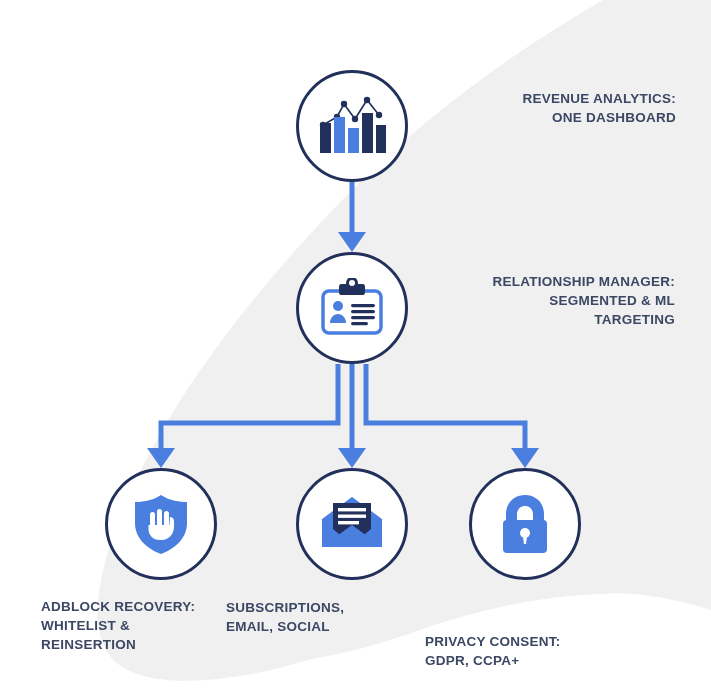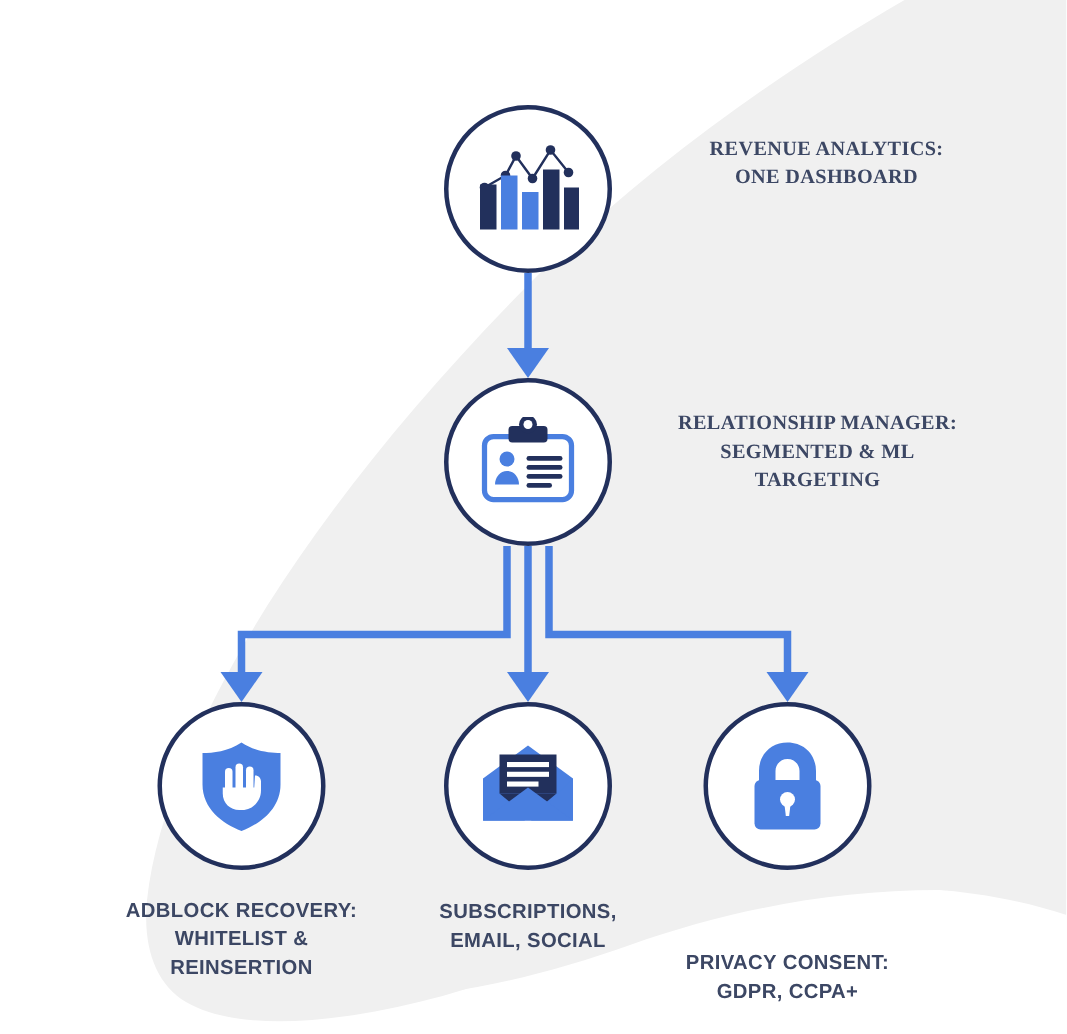--- a/index.html
+++ b/index.html
@@ -54,39 +54,38 @@
     font-size: 13.5px;
     font-weight: bold;
     letter-spacing: 0.25px;
     line-height: 1.42;
     color: #3c4764;
     text-transform: uppercase;
     white-space: pre-line;
     z-index: 3;
   }
   .label-right {
-    text-align: center;
-    font-family: Liberation Serif, serif;
+    text-align: right;
   }
   .label-below {
-    text-align: center;
+    text-align: left;
   }
 
   
   #node-revenue .node-circle   { left: 296px; top: 70px;  width: 112px; height: 112px; }
   #node-revenue .node-label    { left: 426px; top: 89px;  width: 250px; }
 
   #node-relationship .node-circle { left: 296px; top: 252px; width: 112px; height: 112px; }
   #node-relationship .node-label  { left: 415px; top: 272px; width: 260px; }
 
   #node-adblock .node-circle   { left: 105px; top: 468px; width: 112px; height: 112px; }
   #node-adblock .node-label    { left: 41px;  top: 597px; width: 240px; }
 
   #node-subscriptions .node-circle { left: 296px; top: 468px; width: 112px; height: 112px; }
-  #node-subscriptions .node-label  { left: 242px; top: 598px; width: 220px; }
+  #node-subscriptions .node-label  { left: 226px; top: 598px; width: 220px; }
 
   #node-privacy .node-circle   { left: 469px; top: 468px; width: 112px; height: 112px; }
   #node-privacy .node-label    { left: 425px; top: 632px; width: 200px; }
 </style>
 </head>
 <body>
 
 <div id="canvas">
 
   <svg id="bg-blob" viewBox="0 0 711 689" aria-hidden="true">

